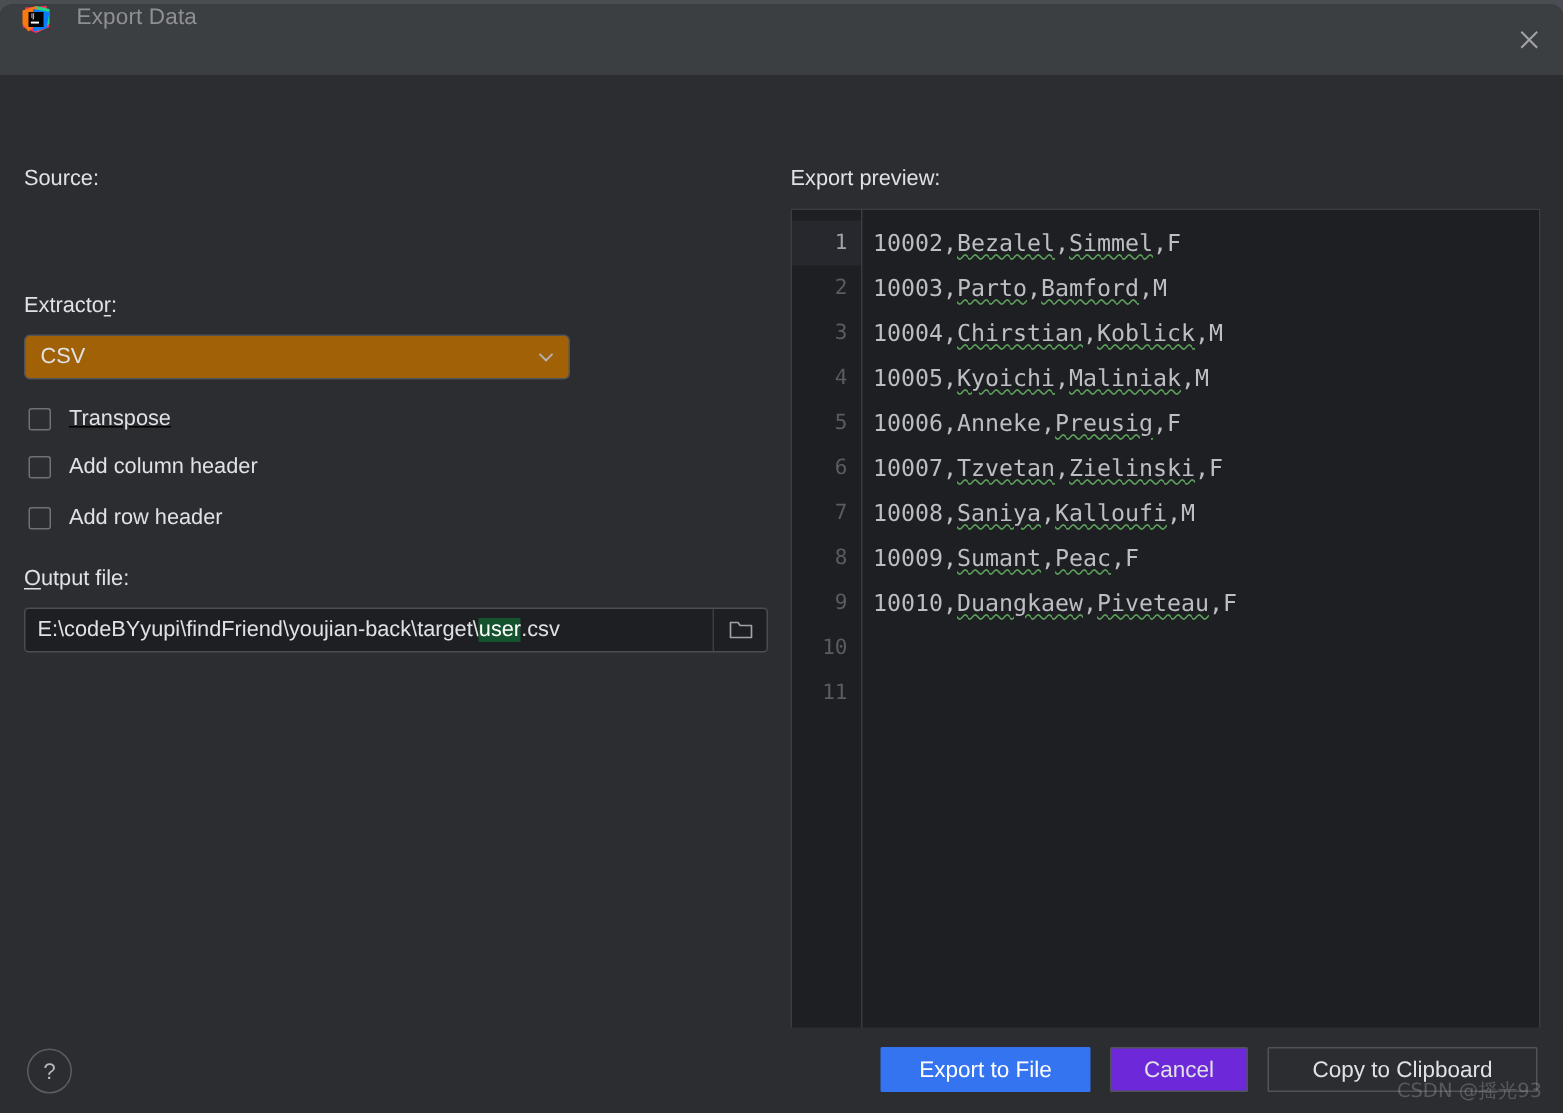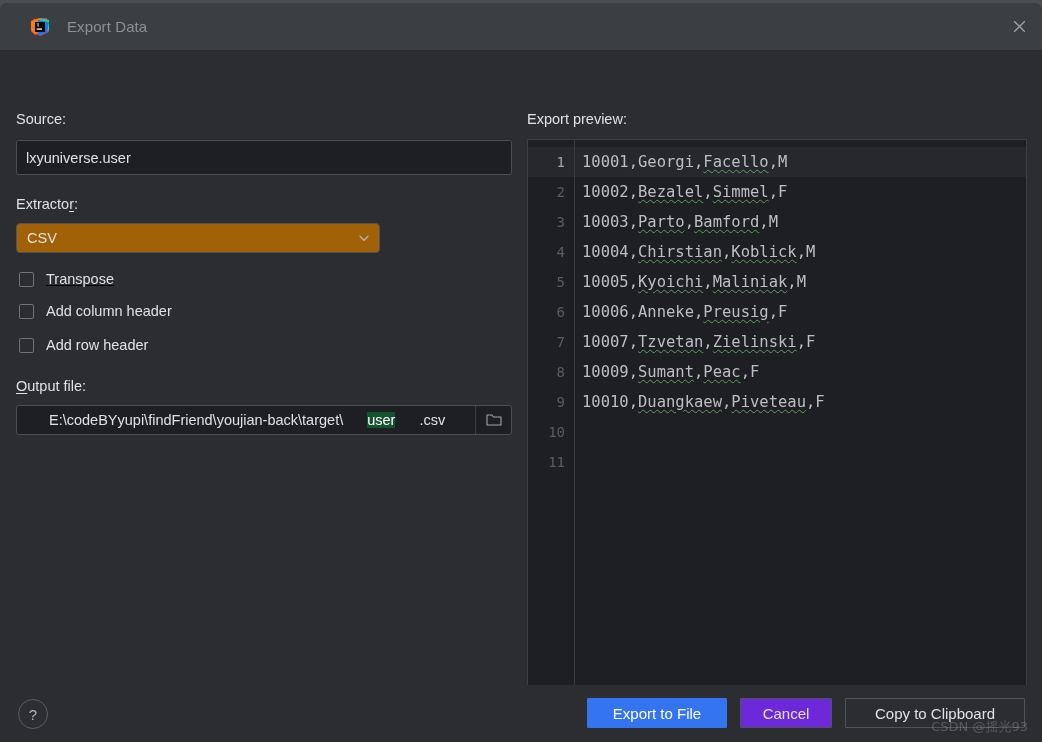--- a/index.html
+++ b/index.html
@@ -21,24 +21,23 @@
     display: flex;
     flex-direction: column;
   }
 
   
   #titlebar {
     height: 47px;
     flex: 0 0 47px;
     background: #3c3f41;
     display: flex;
-    align-items: center;
+    align-items: flex-start;
     position: relative;
     border-radius: 8px 8px 0 0;
-    padding-left: 16px;
   }
   #app-logo {
     width: 20px; height: 20px;
     margin-left: 14px;
     position: relative;
     flex: 0 0 auto;
   }
   #title-text {
     margin-left: 17px;
     color: #8e9093;
@@ -126,21 +125,21 @@
   #cb-0 { top: 219px; text-decoration: underline; }
   #cb-1 { top: 251px; }
   #cb-2 { top: 285px; }
 
   
   #output-label { left: 16px; top: 328px; }
   #output-field {
     left: 16px; top: 355px; width: 496px; height: 30px;
     padding: 0 0 0 8px;
   }
-  #output-field .txt { font-size: 14.5px; color: #dfe1e5; margin-left: 24px; }
+  #output-field .txt { font-size: 14.5px; color: #dfe1e5; }
   #output-field .sel {
     background: #14532d;
     color: #ffffff;
   }
   #folder-btn {
     margin-left: auto;
     width: 36px; height: 28px;
     display: flex; align-items: center; justify-content: center;
     border-left: 1px solid #3a3d41;
     cursor: pointer;
@@ -273,23 +272,20 @@
     <span id="close-btn">
       <svg width="15" height="15" viewBox="0 0 15 15">
         <path d="M2.2 2.2 L12.8 12.8 M12.8 2.2 L2.2 12.8" stroke="#c8cacd" stroke-width="1.3" fill="none"></path>
       </svg>
     </span>
   </div>
 
   <div id="body">
 
     <div class="lbl" id="source-label">Source:</div>
-    <div class="field" id="source-field">
-      <span>lxyuniverse.user</span>
-    </div>
 
     <div class="lbl" id="extractor-label"><span>Extracto</span><span class="mn">r</span><span>:</span></div>
     <div id="extractor-combo">
       <span class="val">CSV</span>
       <span class="chev">
         <svg width="14" height="14" viewBox="0 0 14 14">
           <path d="M3 5.3 L7 9.3 L11 5.3" stroke="#b4b6bb" stroke-width="1.25" fill="none" stroke-linecap="round"></path>
         </svg>
       </span>
     </div>
@@ -328,27 +324,27 @@
           <div class="gn">4</div>
           <div class="gn">5</div>
           <div class="gn">6</div>
           <div class="gn">7</div>
           <div class="gn">8</div>
           <div class="gn">9</div>
           <div class="gn">10</div>
           <div class="gn">11</div>
         </div>
       <div id="code">
-          <div class="ln cur"><span>10001</span>,<span>Georgi</span>,<span class="sq">Facello</span>,<span>M</span></div>
           <div class="ln"><span>10002</span>,<span class="sq">Bezalel</span>,<span class="sq">Simmel</span>,<span>F</span></div>
           <div class="ln"><span>10003</span>,<span class="sq">Parto</span>,<span class="sq">Bamford</span>,<span>M</span></div>
           <div class="ln"><span>10004</span>,<span class="sq">Chirstian</span>,<span class="sq">Koblick</span>,<span>M</span></div>
           <div class="ln"><span>10005</span>,<span class="sq">Kyoichi</span>,<span class="sq">Maliniak</span>,<span>M</span></div>
           <div class="ln"><span>10006</span>,<span>Anneke</span>,<span class="sq">Preusig</span>,<span>F</span></div>
           <div class="ln"><span>10007</span>,<span class="sq">Tzvetan</span>,<span class="sq">Zielinski</span>,<span>F</span></div>
+          <div class="ln"><span>10008</span>,<span class="sq">Saniya</span>,<span class="sq">Kalloufi</span>,<span>M</span></div>
           <div class="ln"><span>10009</span>,<span class="sq">Sumant</span>,<span class="sq">Peac</span>,<span>F</span></div>
           <div class="ln"><span>10010</span>,<span class="sq">Duangkaew</span>,<span class="sq">Piveteau</span>,<span>F</span></div>
           <div class="ln"></div>
         </div>
     </div>
   </div>
 
   <div id="footer">
     <div id="help-btn">?</div>
     <div class="btn" id="btn-export">Export to File</div>

